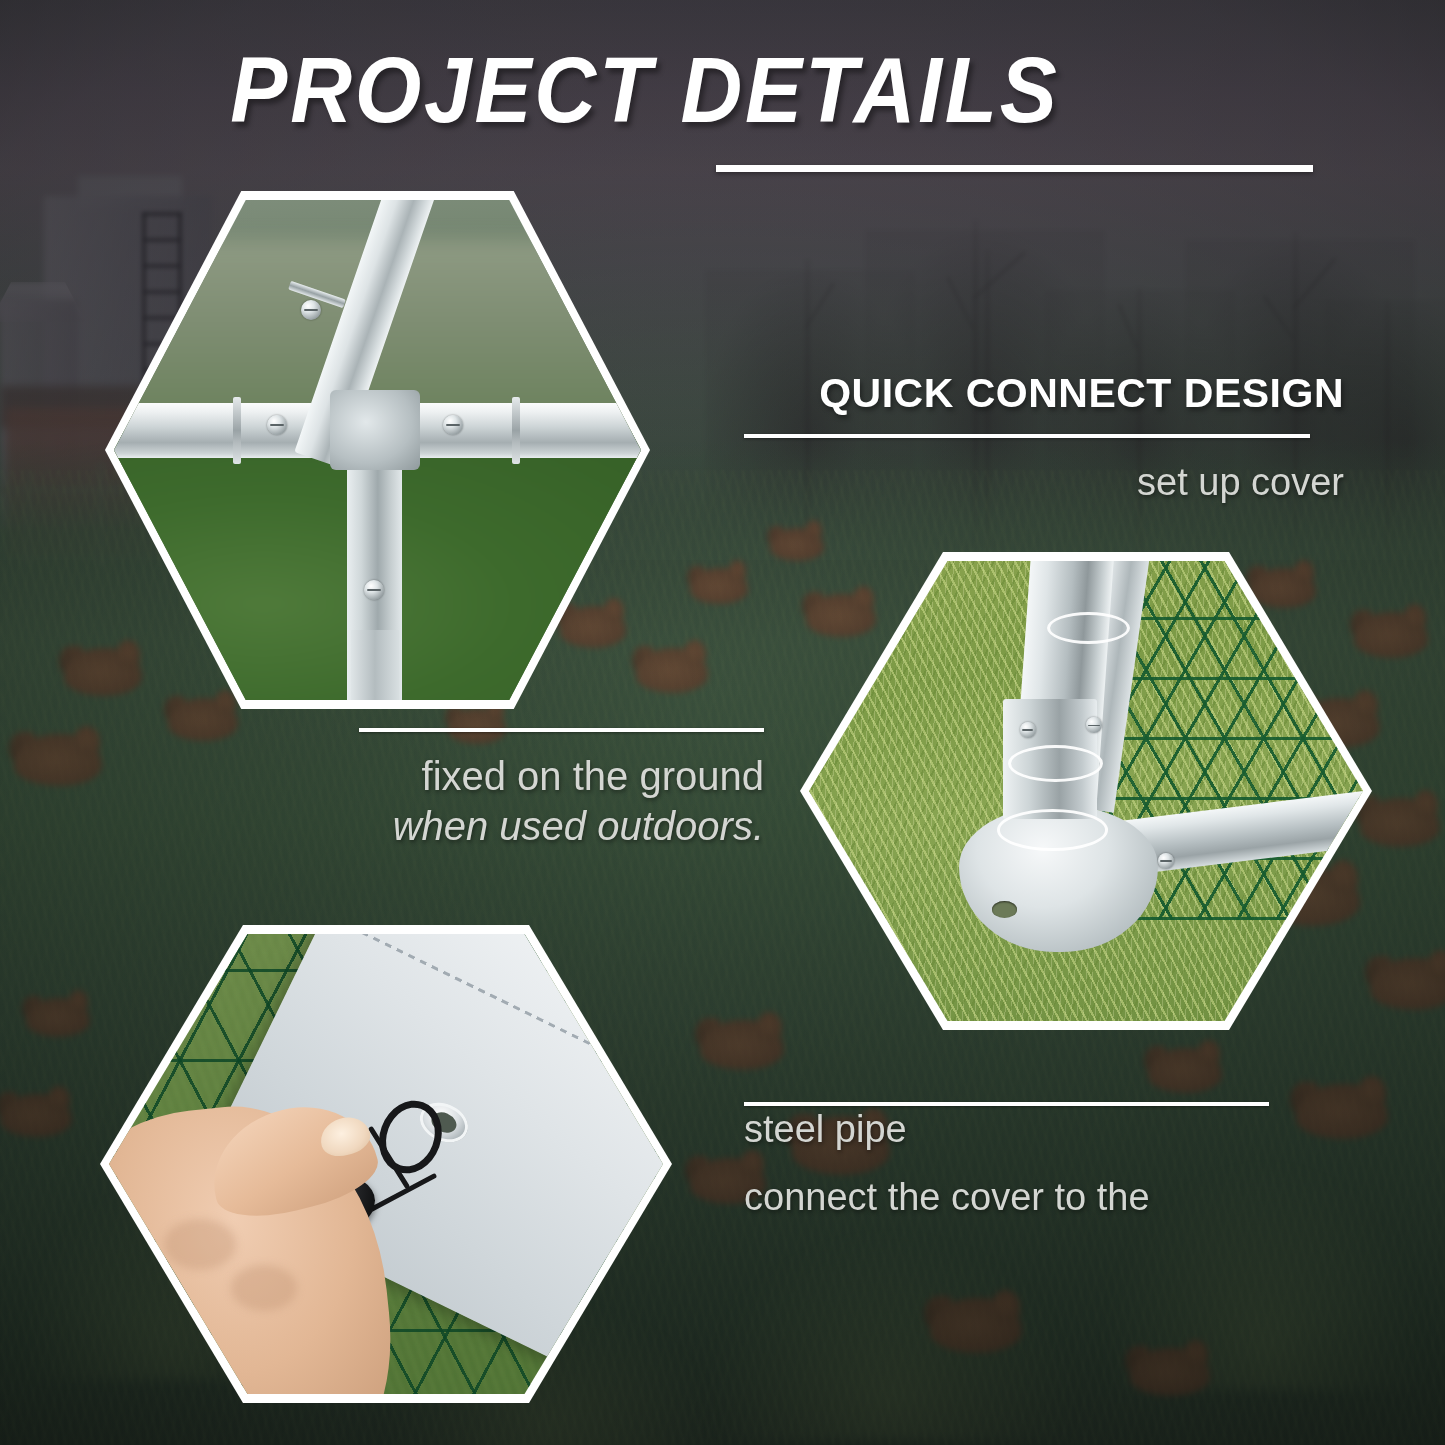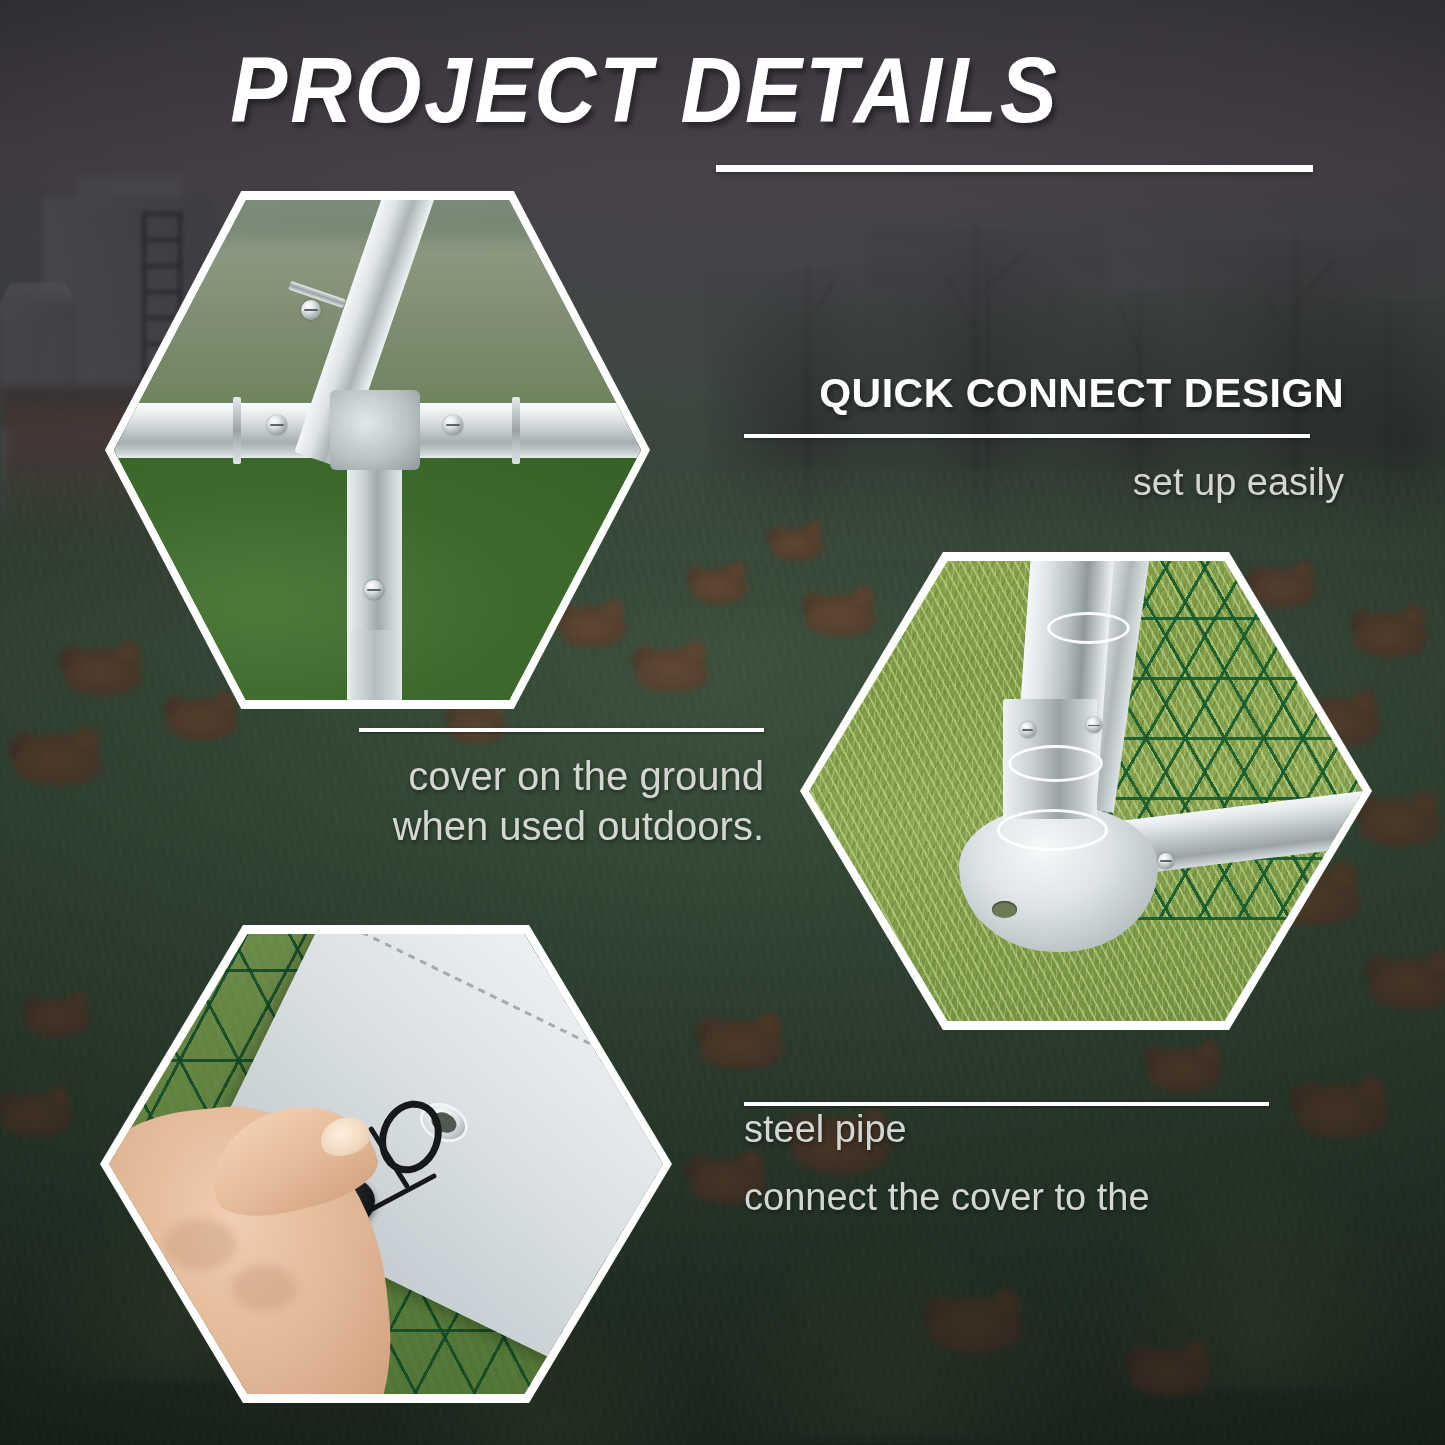--- a/index.html
+++ b/index.html
@@ -633,27 +633,27 @@
         <div class="p3-knuckle" style="left:22%; top:72%; width:12%; height:10%;"></div>
         <div class="p3-thumb"></div>
         <div class="p3-nail"></div>
       </div>
     </div>
   </div>
 
   <div class="tblock" id="blk1">
     <div class="t-head">QUICK CONNECT DESIGN</div>
     <div class="t-rule"></div>
-    <div class="t-sub">set up easily</div>
+    <div class="t-sub">set up cover</div>
   </div>
 
   <div class="tblock" id="blk2">
     <div class="t-rule"></div>
-    <div class="t-sub">cover on the ground</div>
-    <div class="t-sub" style="margin-top:0;">when used outdoors.</div>
+    <div class="t-sub">fixed on the ground</div>
+    <div class="t-sub" style="margin-top:0;font-style:italic;">when used outdoors.</div>
   </div>
 
   <div class="tblock" id="blk3">
     <div class="t-rule"></div>
     <div class="t-sub" style="margin-top:0;">steel pipe</div>
     <div class="t-sub">connect the cover to the</div>
   </div>
 
 </div>
 

